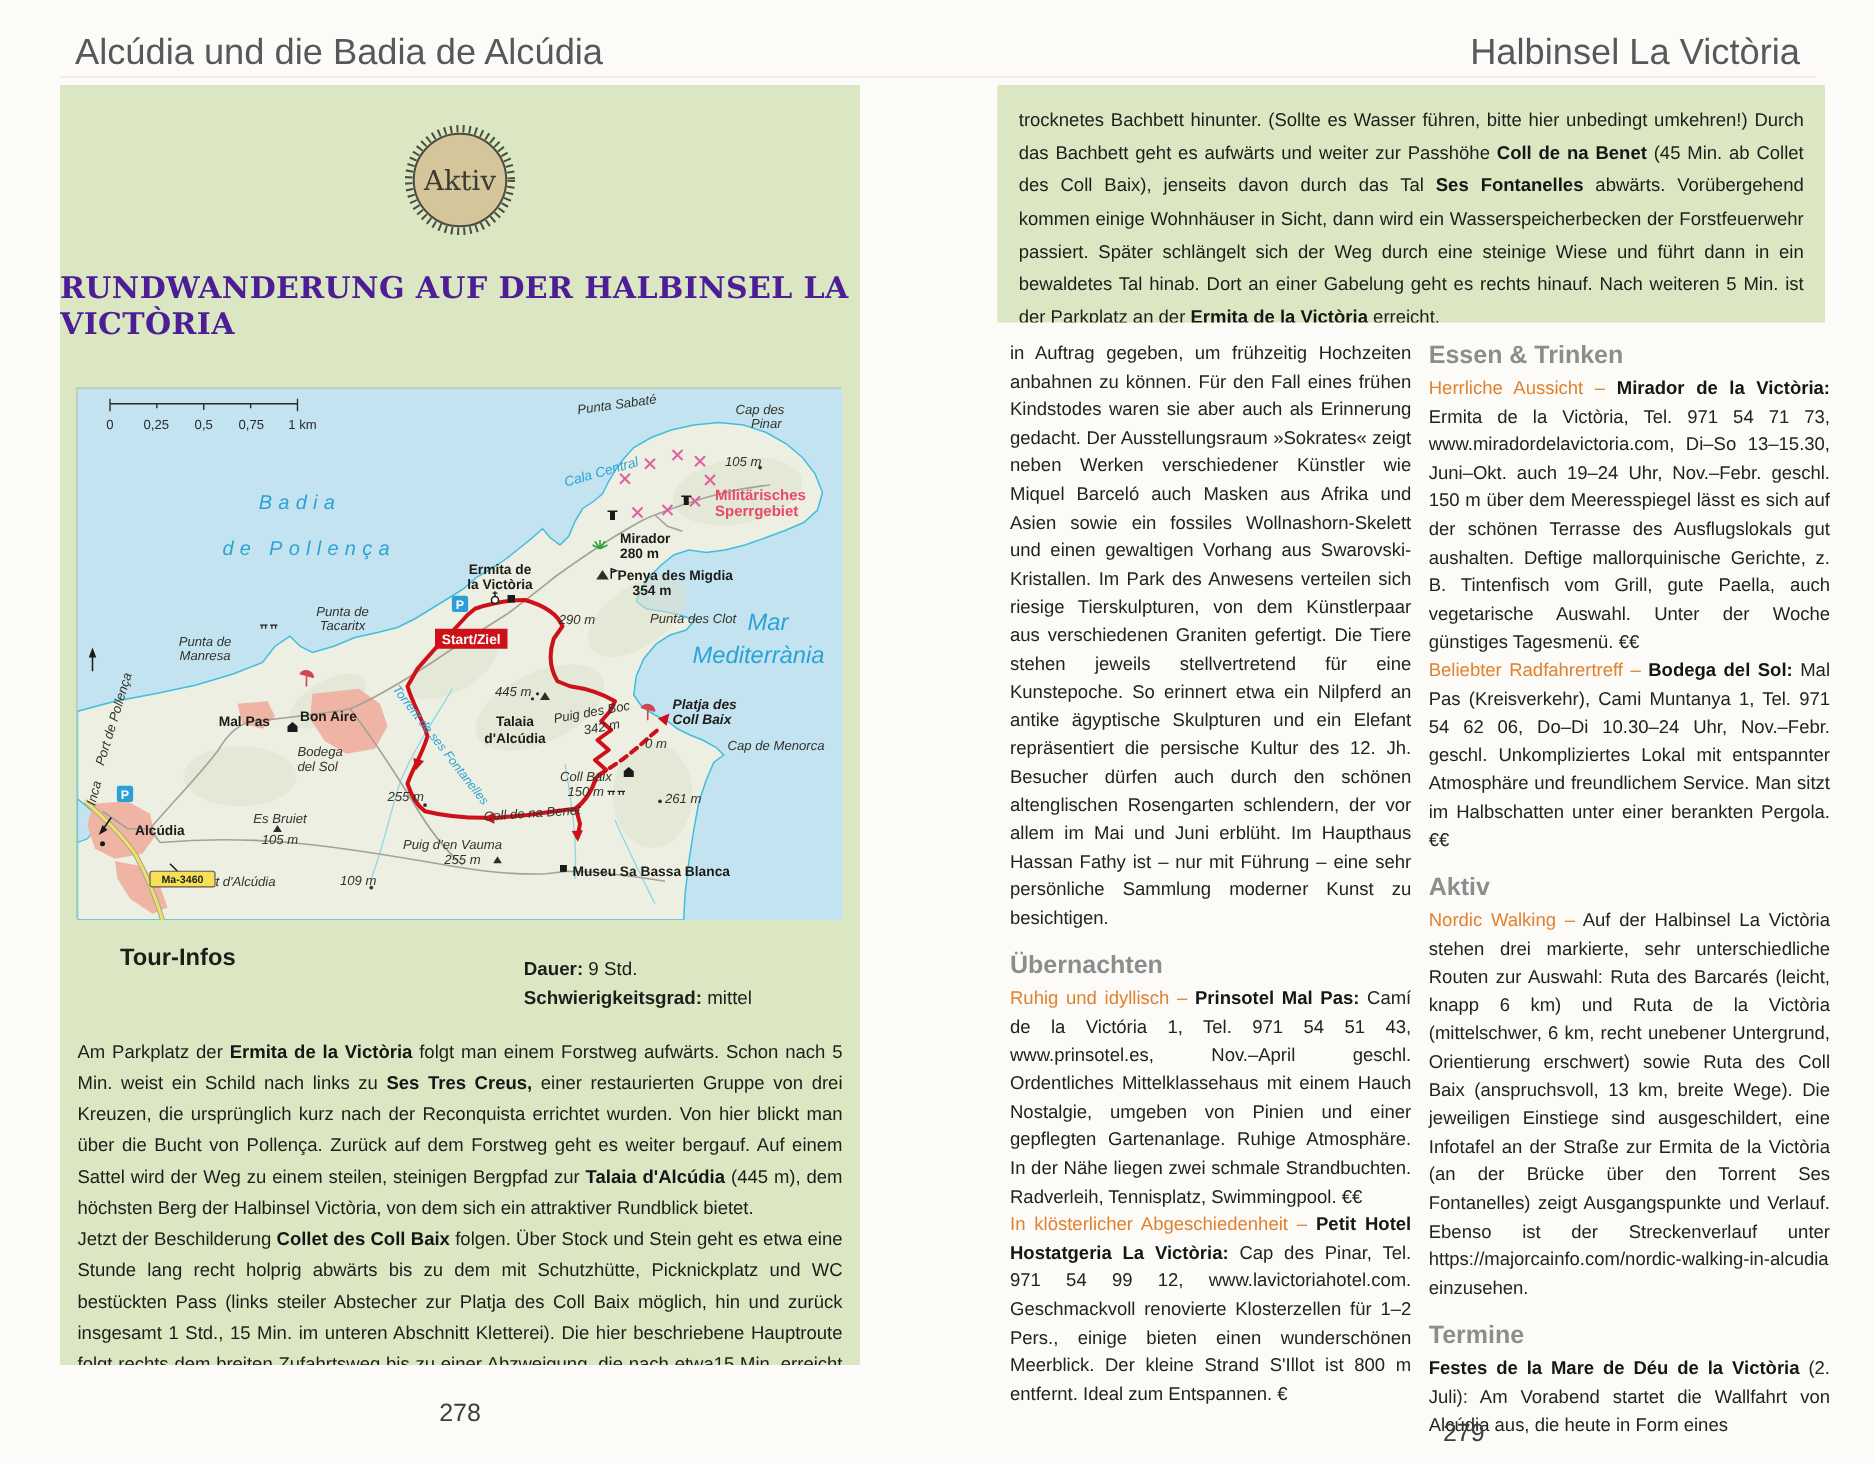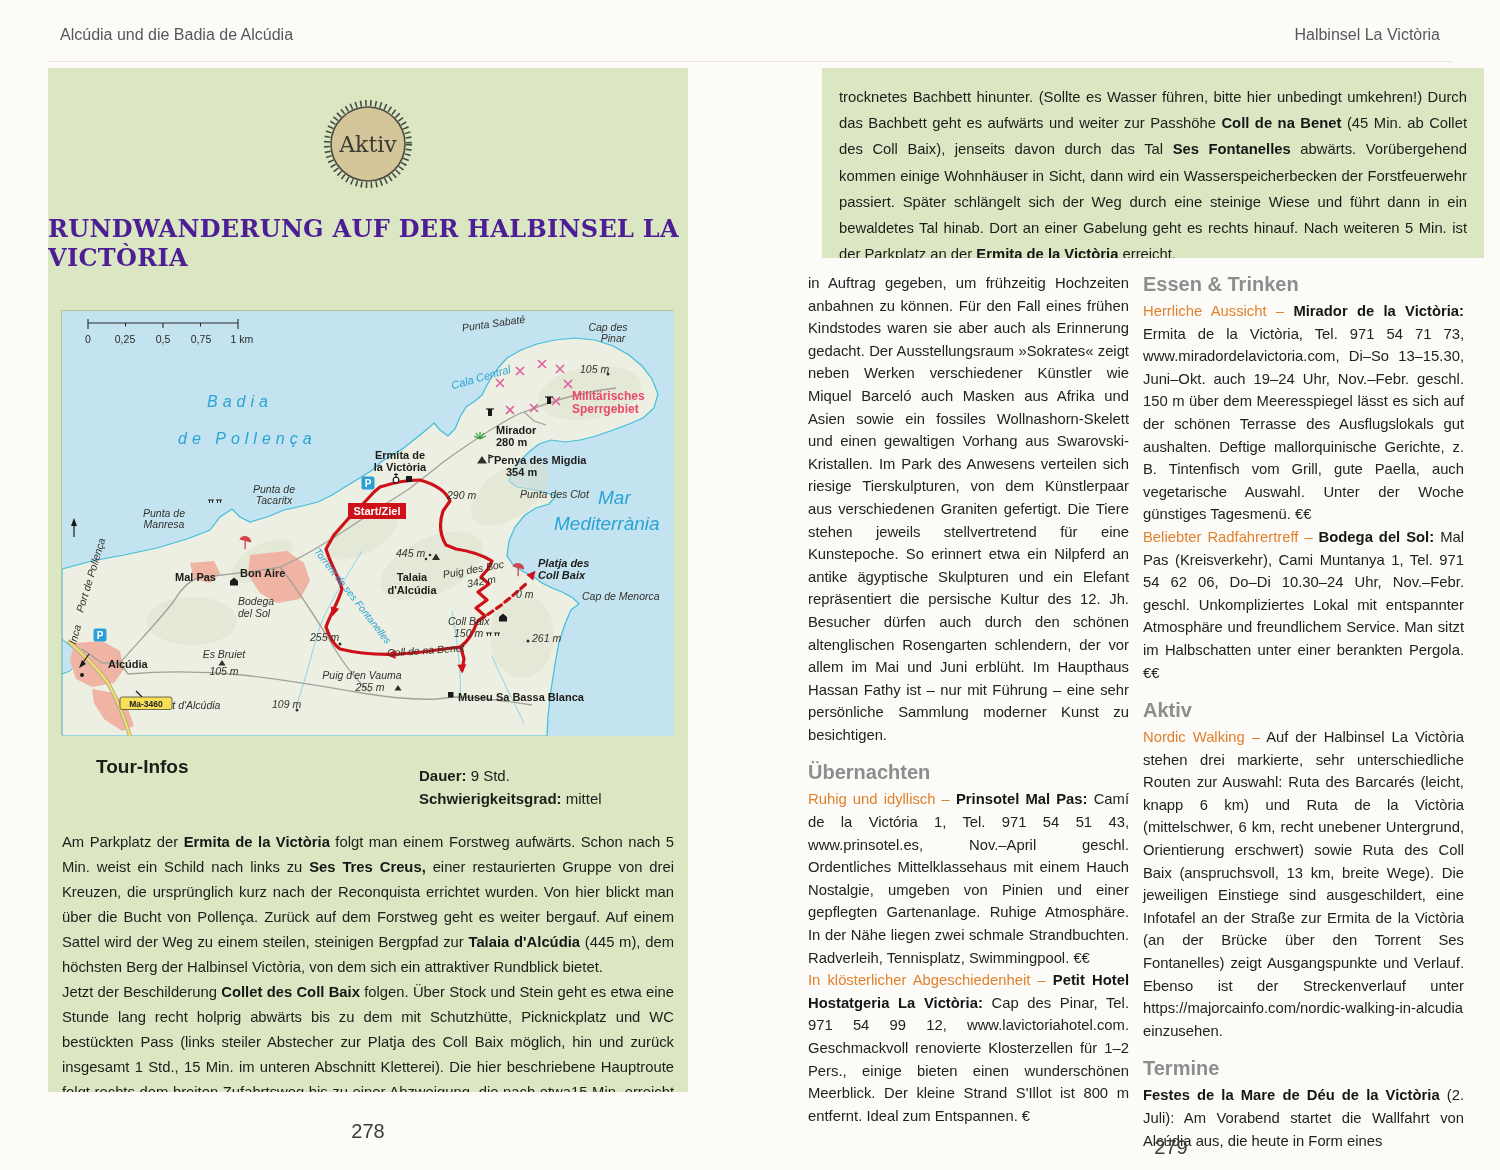--- a/index.html
+++ b/index.html
@@ -4,21 +4,21 @@
 <style>
   :root{
     --panel-green:#dae7c2; --badge-tan:#d4c59b; --accent-orange:#e0812e;
     --heading-gray:#8d8d8d; --route-red:#ce1019; --military-pink:#e84a68;
     --water-blue:#2ba3d4; --sea-fill:#c3e3f0; --land-fill:#ecefe1;
     --settlement-pink:#f0b4a4; --road-yellow:#f1de6f;
   }
   *{margin:0;padding:0;box-sizing:border-box;}
   html,body{width:1500px;height:1170px;}
   body{background:#fcfbf8;font-family:"Liberation Sans",sans-serif;color:#202020;position:relative;overflow:hidden;}
-  .running-head{position:absolute;top:26px;font-size:16px;color:#57585b;}
+  .running-head{position:absolute;top:26px;font-size:29px;color:#57585b;}
   .running-head.left{left:60px;}
   .running-head.right{right:60px;}
   .head-rule{position:absolute;top:61px;left:48px;width:1404px;border-top:1px solid #e7e4de;}
 
   
   .left-panel{position:absolute;left:48px;top:68px;width:640px;height:1024px;
     background:var(--panel-green);overflow:hidden;}
   .badge-wrap{text-align:center;margin-top:30px;}
   .badge-text{font-family:"DejaVu Serif",serif;font-size:22px;fill:#3b3c31;}
   .activity-title{margin-top:20px;text-align:left;font-family:"DejaVu Serif",serif;
@@ -30,21 +30,21 @@
   .ti-heading{font-size:19px;font-weight:bold;color:#1d1d1a;margin-bottom:4px;}
   .ti-row{font-size:15px;line-height:23px;color:#1d1d1a;}
   .body-text{position:absolute;left:14px;top:762px;width:612px;font-size:14.8px;
     line-height:25px;text-align:justify;color:#1d1d1a;}
   .page-num{position:absolute;top:1120px;font-size:20px;color:#3c3c3c;text-align:center;}
   .page-num.p278{left:48px;width:640px;}
   .page-num.p279{left:840px;width:662px;margin-top:16px;}
 
   
   .right-greenbox{position:absolute;left:798px;top:68px;width:662px;height:190px;
-    background:var(--panel-green);padding:16px 17px 0 17px;overflow:hidden;margin-left:24px;}
+    background:var(--panel-green);padding:16px 17px 0 17px;overflow:hidden;}
   .right-greenbox p{font-size:14.8px;line-height:26.2px;text-align:justify;color:#1d1d1a;}
   .text-columns{position:absolute;left:808px;top:272px;width:656px;display:flex;gap:14px;}
   .col{width:321px;font-size:14.8px;line-height:22.6px;text-align:justify;
     color:#222;overflow-wrap:anywhere;}
   .col h3{font-size:20px;font-weight:bold;color:var(--heading-gray);margin:14px 0 4px 0;line-height:24px;}
   .col h3.first{margin-top:0;}
   .r-b{font-weight:bold;color:#161616;}
   .r-o{color:var(--accent-orange);}
 
   

